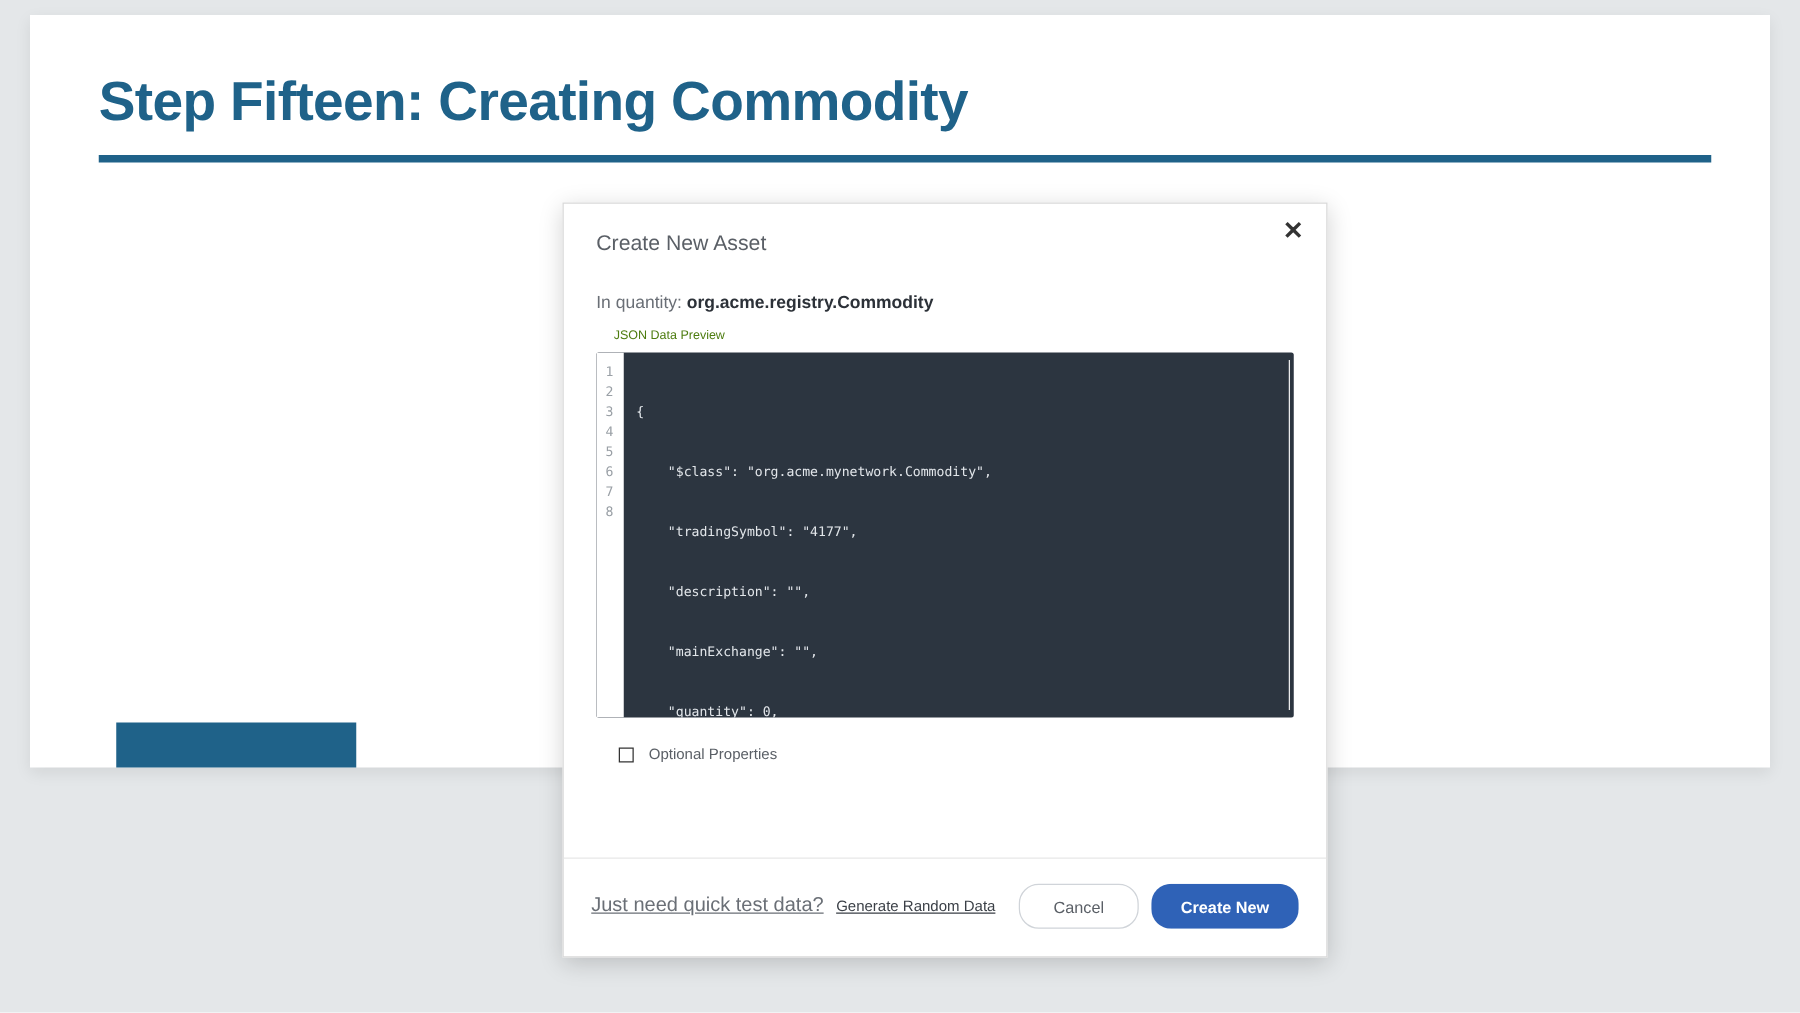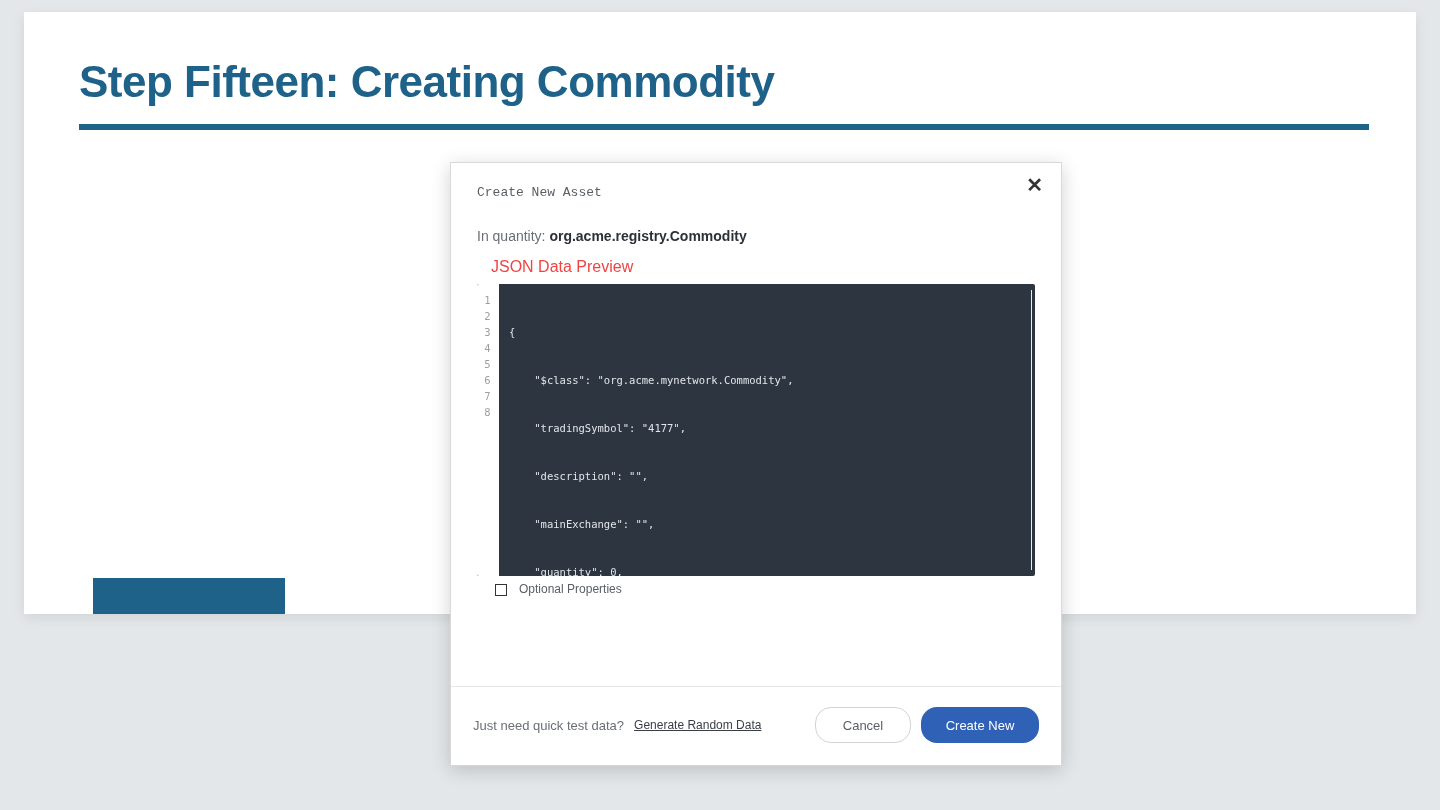--- a/index.html
+++ b/index.html
@@ -66,38 +66,37 @@
     font-weight: 700;
     color: #333;
     cursor: pointer;
     line-height: 1;
     padding: 4px;
   }
   .modal-header {
     padding: 22px 26px 6px 26px;
   }
   .modal-header-title {
-    font-size: 13px;
+    font-size: 17px;
     color: #5a5f66;
     font-weight: 400;
-    font-family: Liberation Mono, monospace;
   }
   .registry-line {
     padding: 22px 26px 4px 26px;
     font-size: 14px;
     color: #6a6f76;
   }
   .registry-line .strong {
     color: #2c3138;
     font-weight: 700;
   }
   .json-preview-label {
     padding: 10px 0 8px 40px;
-    font-size: 16px;
-    color: #ef4444;
+    font-size: 10px;
+    color: #4d7c0f;
   }
 
   .code-block {
     margin: 0 26px 0 26px;
     background: #2c3540;
     border-radius: 2px;
     height: 292px;
     display: flex;
     font-family: "Consolas", "Menlo", monospace;
     font-size: 10.5px;
@@ -129,21 +128,21 @@
     bottom: 6px;
     width: 1px;
     background: #ffffff;
     opacity: 0.9;
   }
 
   .optional-row {
     display: flex;
     align-items: flex-end;
     gap: 12px;
-    padding: 6px 0 0 44px;
+    padding: 22px 0 0 44px;
   }
   .fake-checkbox {
     width: 12px;
     height: 12px;
     border: 1.5px solid #333;
     background: #fff;
     display: inline-block;
   }
   .optional-label {
     font-size: 12px;
@@ -152,22 +151,23 @@
 
   .modal-footer {
     margin-top: auto;
     border-top: 1px solid #e7e7e7;
     padding: 20px 22px 22px 22px;
     display: flex;
     align-items: center;
     gap: 10px;
   }
   .footer-text {
-    font-size: 13px;
+    font-size: 16px;
     color: #6a6f76;
+    text-decoration: underline;
   }
   .footer-link {
     font-size: 12px;
     color: #3a3f46;
     text-decoration: underline;
     cursor: pointer;
     margin-right: auto;
   }
   .btn {
     height: 36px;
@@ -183,20 +183,21 @@
   }
   .btn-secondary {
     background: #ffffff;
     border-color: #d0d4d9;
     color: #5a5f66;
   }
   .btn-primary {
     background: #2f62b7;
     color: #ffffff;
     min-width: 118px;
+    font-weight: bold;
   }
 </style>
 </head>
 <body>
 
 <div class="slide">
 
   <div class="slide-title">Step Fifteen: Creating Commodity</div>
 
   <div class="title-underline"></div>

